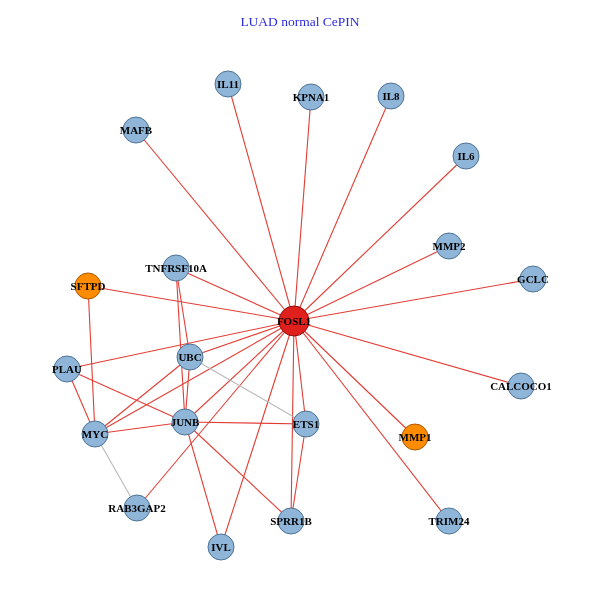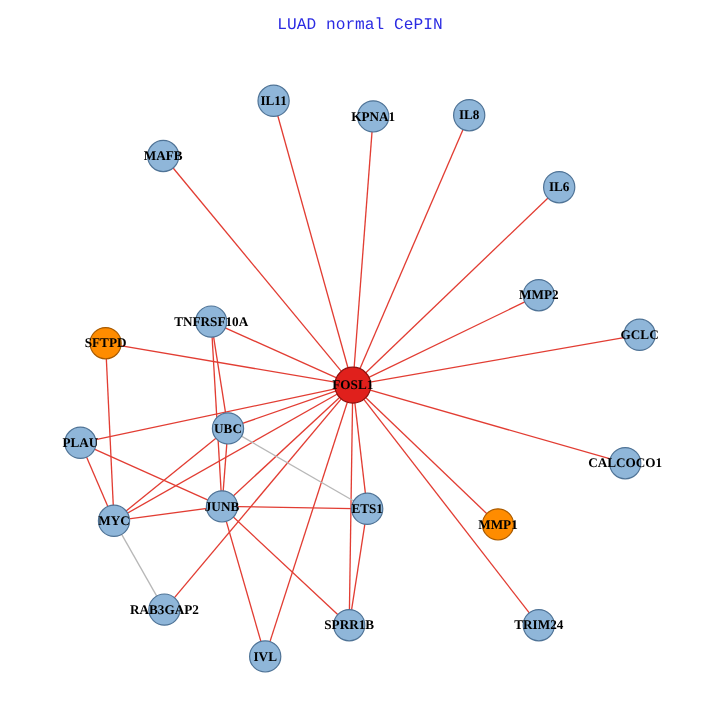--- a/index.html
+++ b/index.html
@@ -15,21 +15,21 @@
     overflow: hidden;
     font-family: "Liberation Sans", sans-serif;
   }
   .figure-title {
     position: absolute;
     top: 14px;
     left: 0;
     width: 100%;
     text-align: center;
     font-size: 13.5px;
-    font-family: Liberation Mono, monospace;
+    font-family: Liberation Serif, serif;
   }
   svg.graph {
     position: absolute;
     top: 0;
     left: 0;
   }
   svg.graph line {
     stroke-width: 1.1;
     fill: none;
   }

